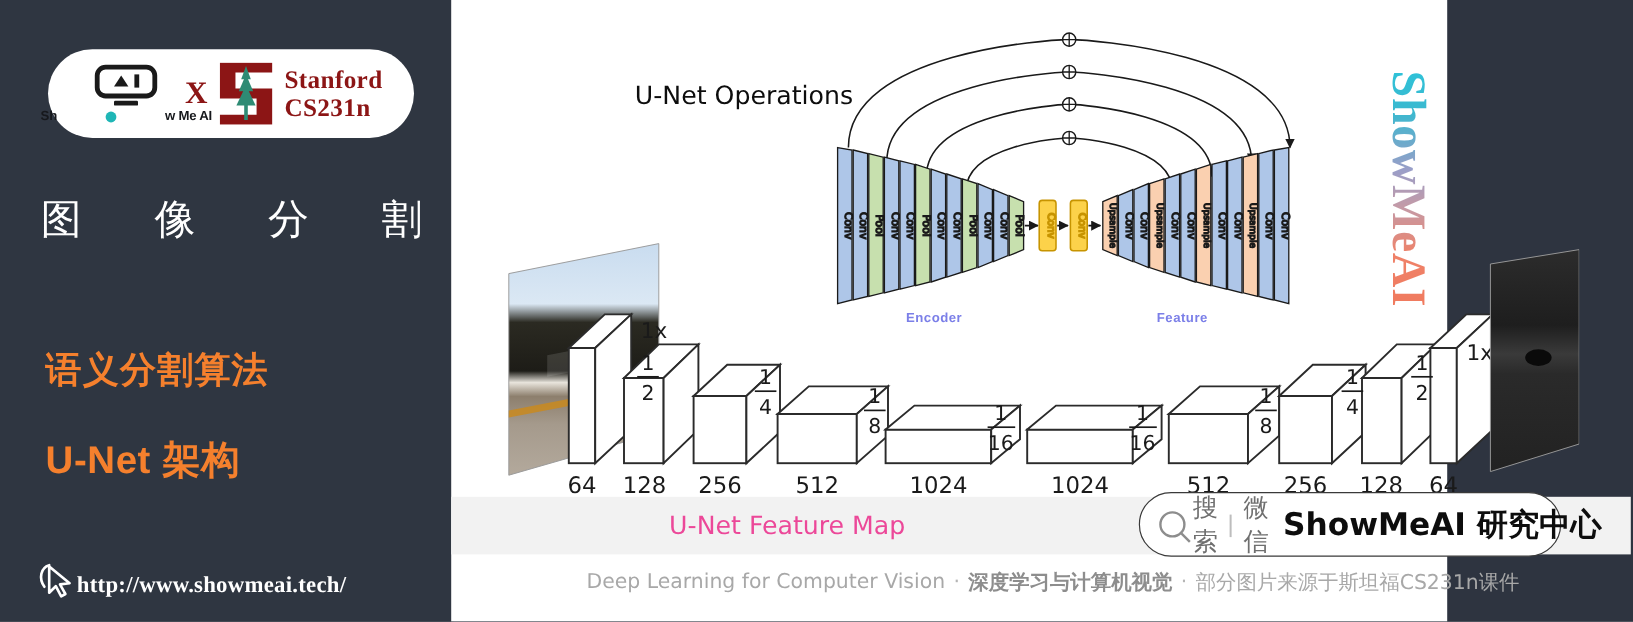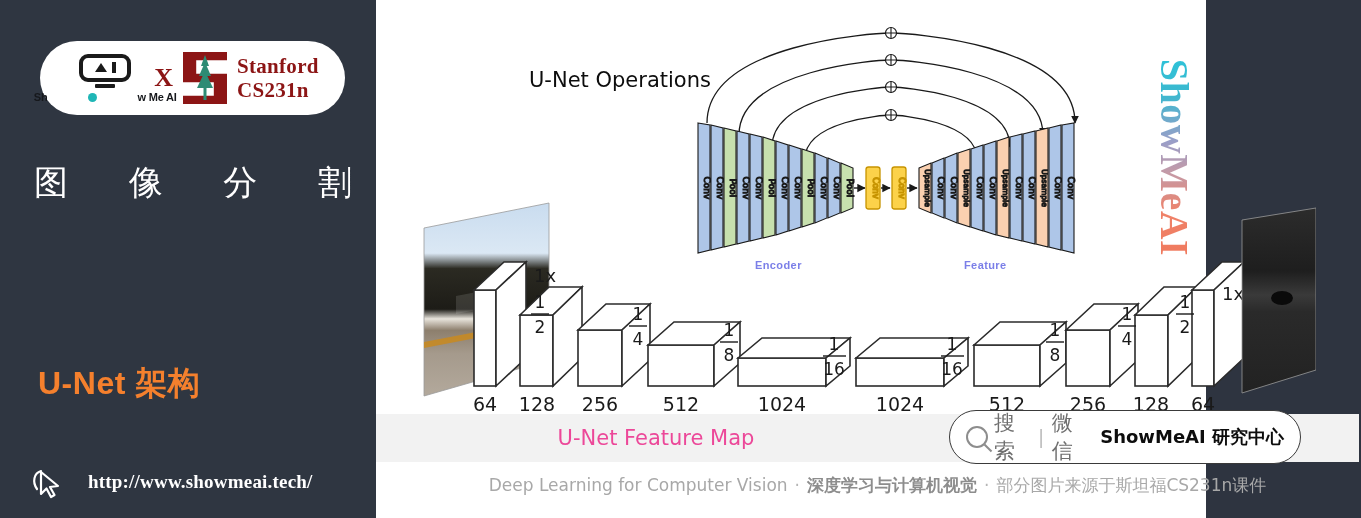--- a/index.html
+++ b/index.html
@@ -64,21 +64,21 @@
   #subtitle1 {
     position: absolute; left: 38px; top: 288px;
     color: #f5802d; font-size: 30px; font-weight: bold; letter-spacing: 1px;
   }
   #subtitle2 {
     position: absolute; left: 38px; top: 362px;
     color: #f5802d; font-size: 32px; font-weight: bold; letter-spacing: 0.5px;
   }
   #url-row {
     position: absolute; left: 30px; top: 465px;
-    display: flex; align-items: center; gap: 24px;
+    display: flex; align-items: flex-end; gap: 0;
   }
   #url-text {
     color: #ffffff; font-size: 19px; font-weight: bold;
     font-family: "Liberation Serif", serif; letter-spacing: 0.2px;
   }
 
   
   #content {
     position: absolute; left: 376px; top: 0; width: 830px; height: 518px;
     background: #ffffff;
@@ -119,21 +119,21 @@
     width: 22px; height: 22px; border: 2px solid #8d8d8d; border-radius: 50%;
     position: relative; flex: none;
   }
   .mag::after {
     content: ""; position: absolute; right: -7px; bottom: -3px;
     width: 10px; height: 2px; background: #8d8d8d; transform: rotate(45deg);
   }
   #sr-sousuo { font-size: 21px; color: #6f6f6f; font-family:"DejaVu Sans",sans-serif; }
   #sr-sep { font-size: 20px; color: #bdbdbd; margin: 0 2px; }
   #sr-weixin { font-size: 21px; color: #6f6f6f; font-family:"DejaVu Sans",sans-serif; }
-  #sr-brand { font-size: 18px; color: #0d0d0d; font-weight: bold; margin-left: 6px;
+  #sr-brand { font-size: 26px; color: #0d0d0d; font-weight: bold; margin-left: 6px;
     font-family:"DejaVu Sans",sans-serif; white-space: nowrap;}
 
   #footer-line {
     position: absolute; left: 0; top: 470px; width: 983px; height: 30px;
     display: flex; align-items: center; justify-content: center; gap: 7px;
     font-size: 17px; color: #a8a8a8; white-space: nowrap;
     font-family: "DejaVu Sans", sans-serif;
     padding-left: 20px;
   }
   #footer-line .bold { font-weight: bold; color: #8d8d8d; }
@@ -193,20 +193,21 @@
       </div>
     </div>
 
     <div id="seg-title">
       <span>图</span>
       <span>像</span>
       <span>分</span>
       <span>割</span>
     </div>
 
+    <div id="subtitle1">语义分割算法</div>
     <div id="subtitle2">U-Net 架构</div>
 
     <div id="url-row">
       <svg width="34" height="34" viewBox="0 0 34 34">
         <path d="M7 24 C2 17, 4 8, 11 6" stroke="#ffffff" stroke-width="2.2" fill="none" stroke-linecap="round"></path>
         <path d="M11 7 L11 29 L16.5 23.5 L21 32 L24.5 30 L20 22 L28 21 Z" fill="none" stroke="#ffffff" stroke-width="2.2" stroke-linejoin="round"></path>
       </svg>
       <span id="url-text">http://www.showmeai.tech/</span>
     </div>
   </div>

